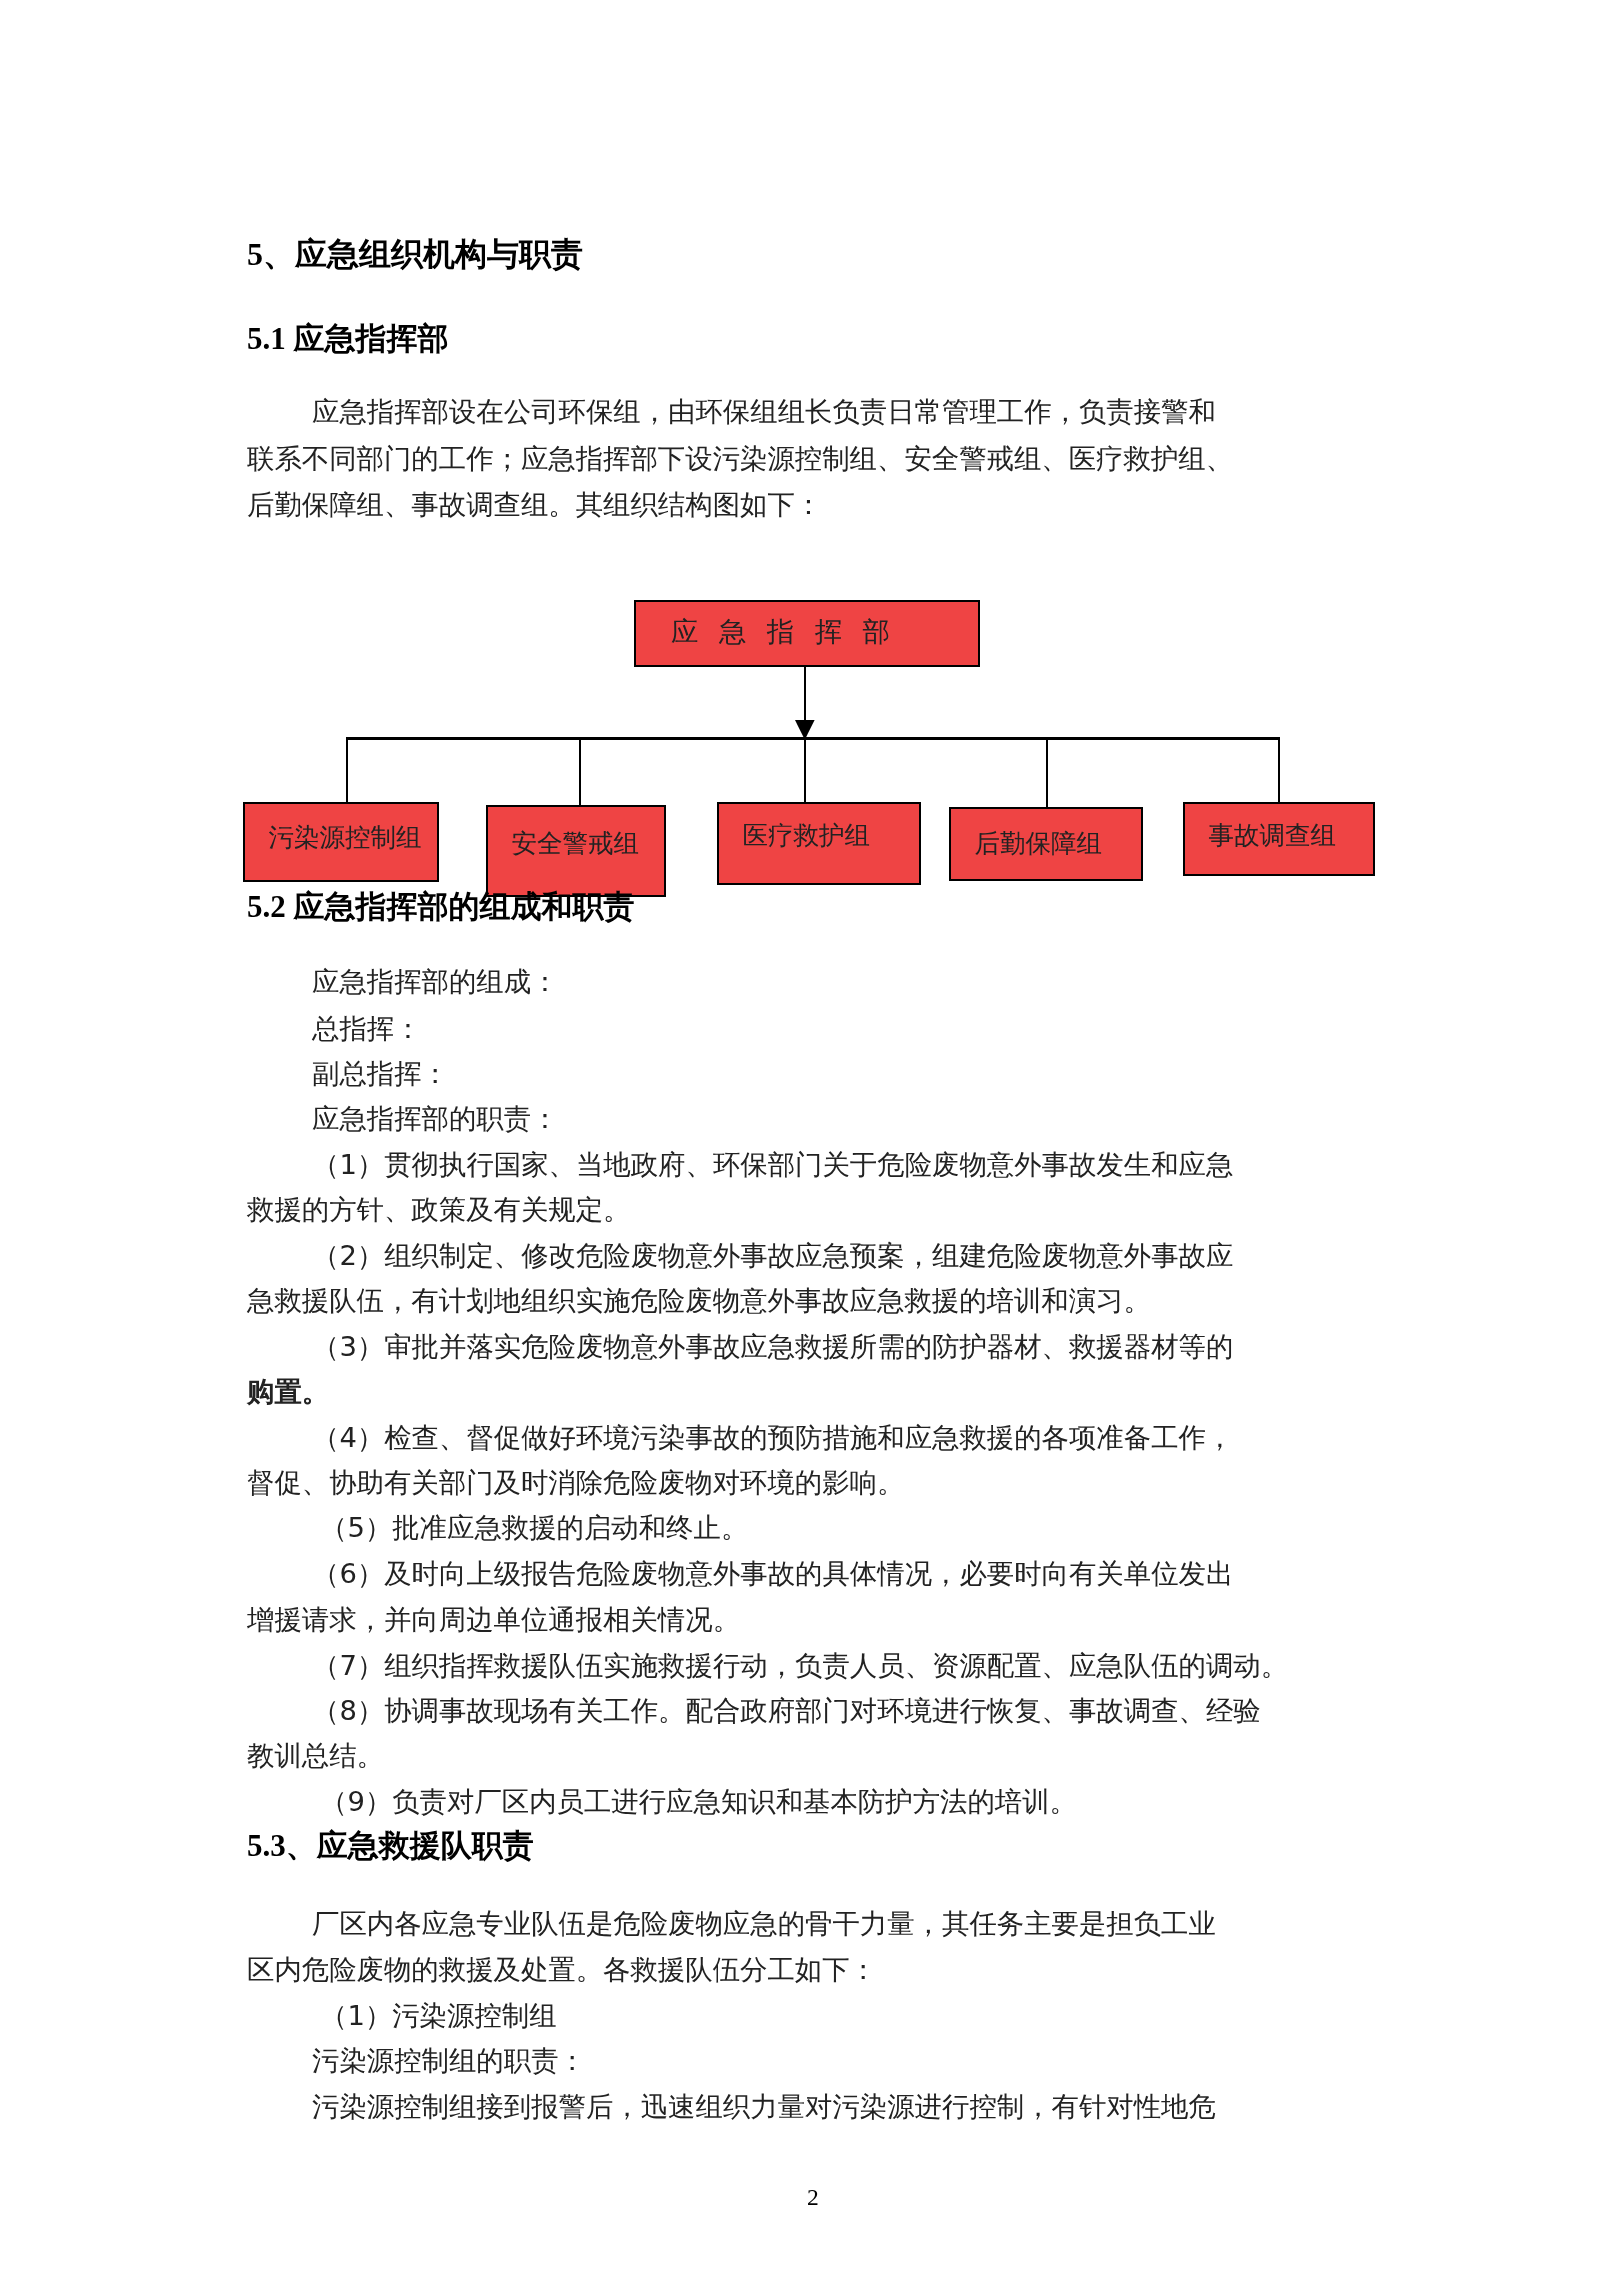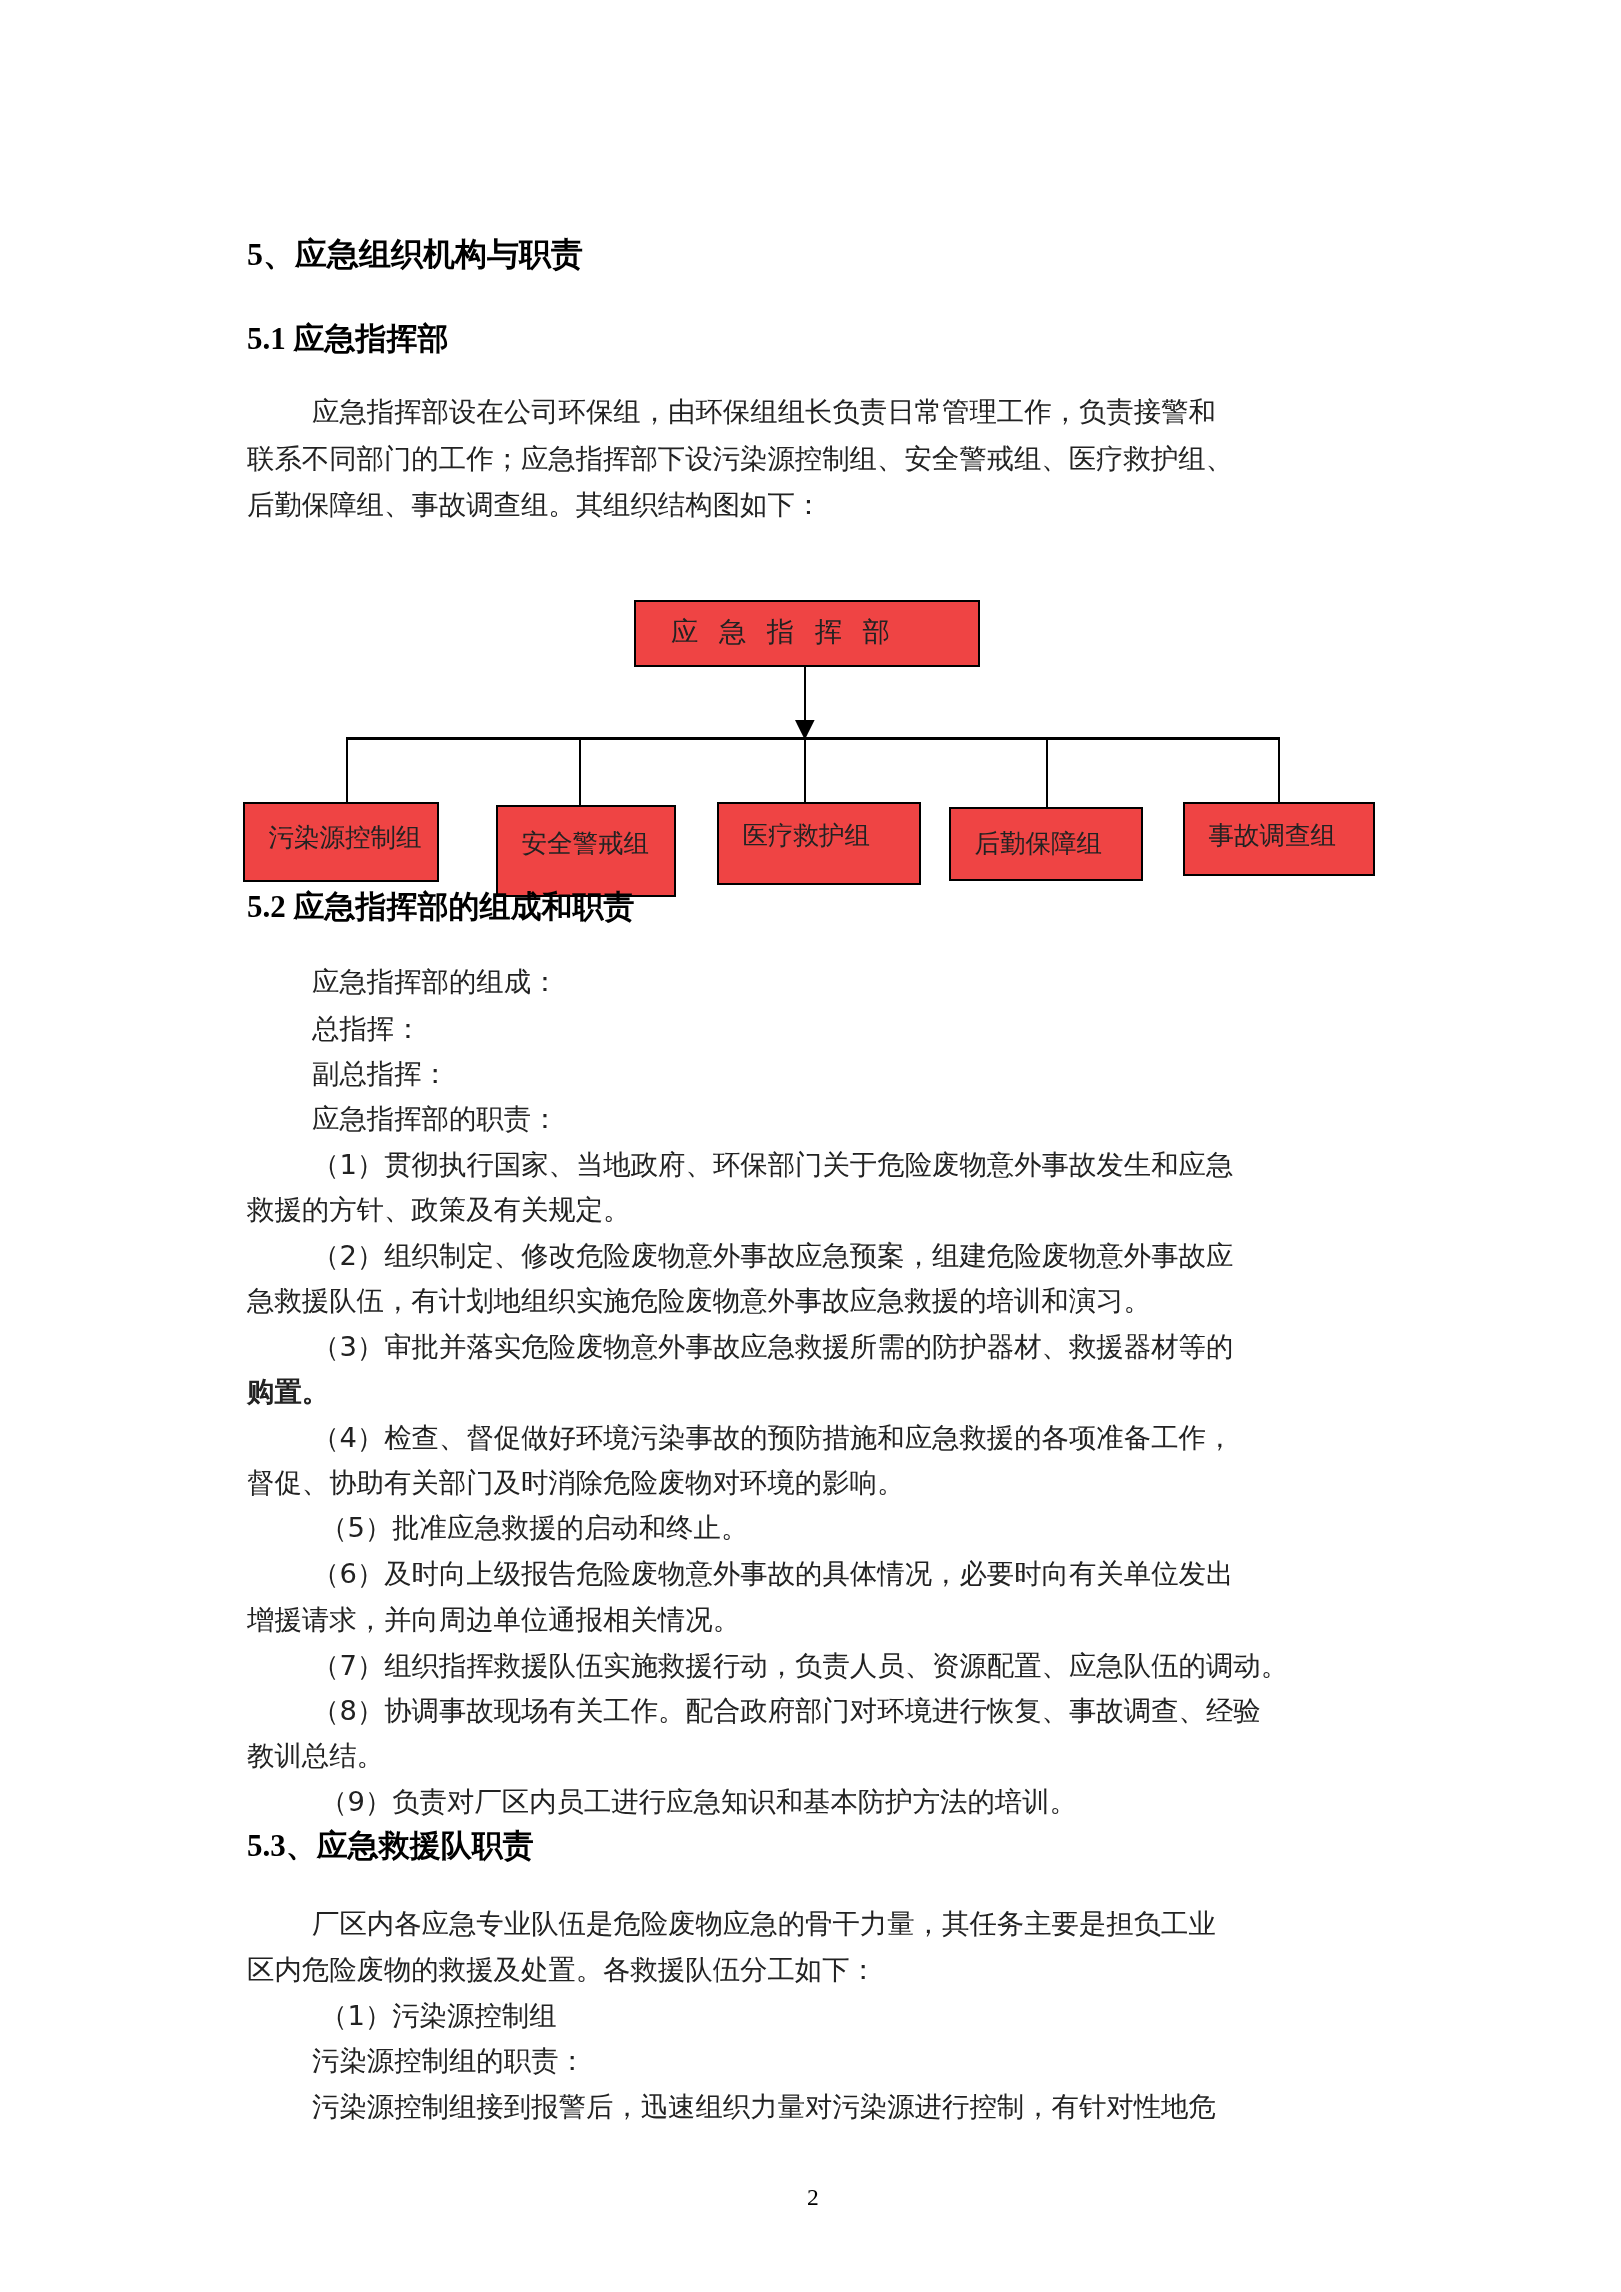--- a/index.html
+++ b/index.html
@@ -51,21 +51,21 @@
   <div class="line" style="left:1046px; top:737px; width:2px; height:86px;"></div>
   <svg class="abs" style="left:1037px; top:812px;" width="19.6" height="19.6" viewBox="0 0 20 20">
       <polygon points="0,0 20,0 10,18" fill="#000"></polygon>
     </svg>
 
   <div class="line" style="left:1278px; top:737px; width:2px; height:65px;"></div>
 
   <div class="box" style="left:243px; top:802px; width:196px; height:80px;">
     <span class="box-label" style="left:23.5px; top:15.7px;">污染源控制组</span>
   </div>
-  <div class="box" style="left:486px; top:805px; width:180px; height:92px;margin-left:10px;">
+  <div class="box" style="left:486px; top:805px; width:180px; height:92px;">
     <span class="box-label" style="left:23.5px; top:18.6px;">安全警戒组</span>
   </div>
   <div class="box" style="left:717px; top:802px; width:204px; height:83px;">
     <span class="box-label" style="left:23.5px; top:13.7px;">医疗救护组</span>
   </div>
   <div class="box" style="left:949px; top:807px; width:194px; height:74px;">
     <span class="box-label" style="left:23.5px; top:16.7px;">后勤保障组</span>
   </div>
   <div class="box" style="left:1183px; top:802px; width:192px; height:74px;">
     <span class="box-label" style="left:23.5px; top:13.7px;font-family:Liberation Serif, serif;">事故调查组</span>

